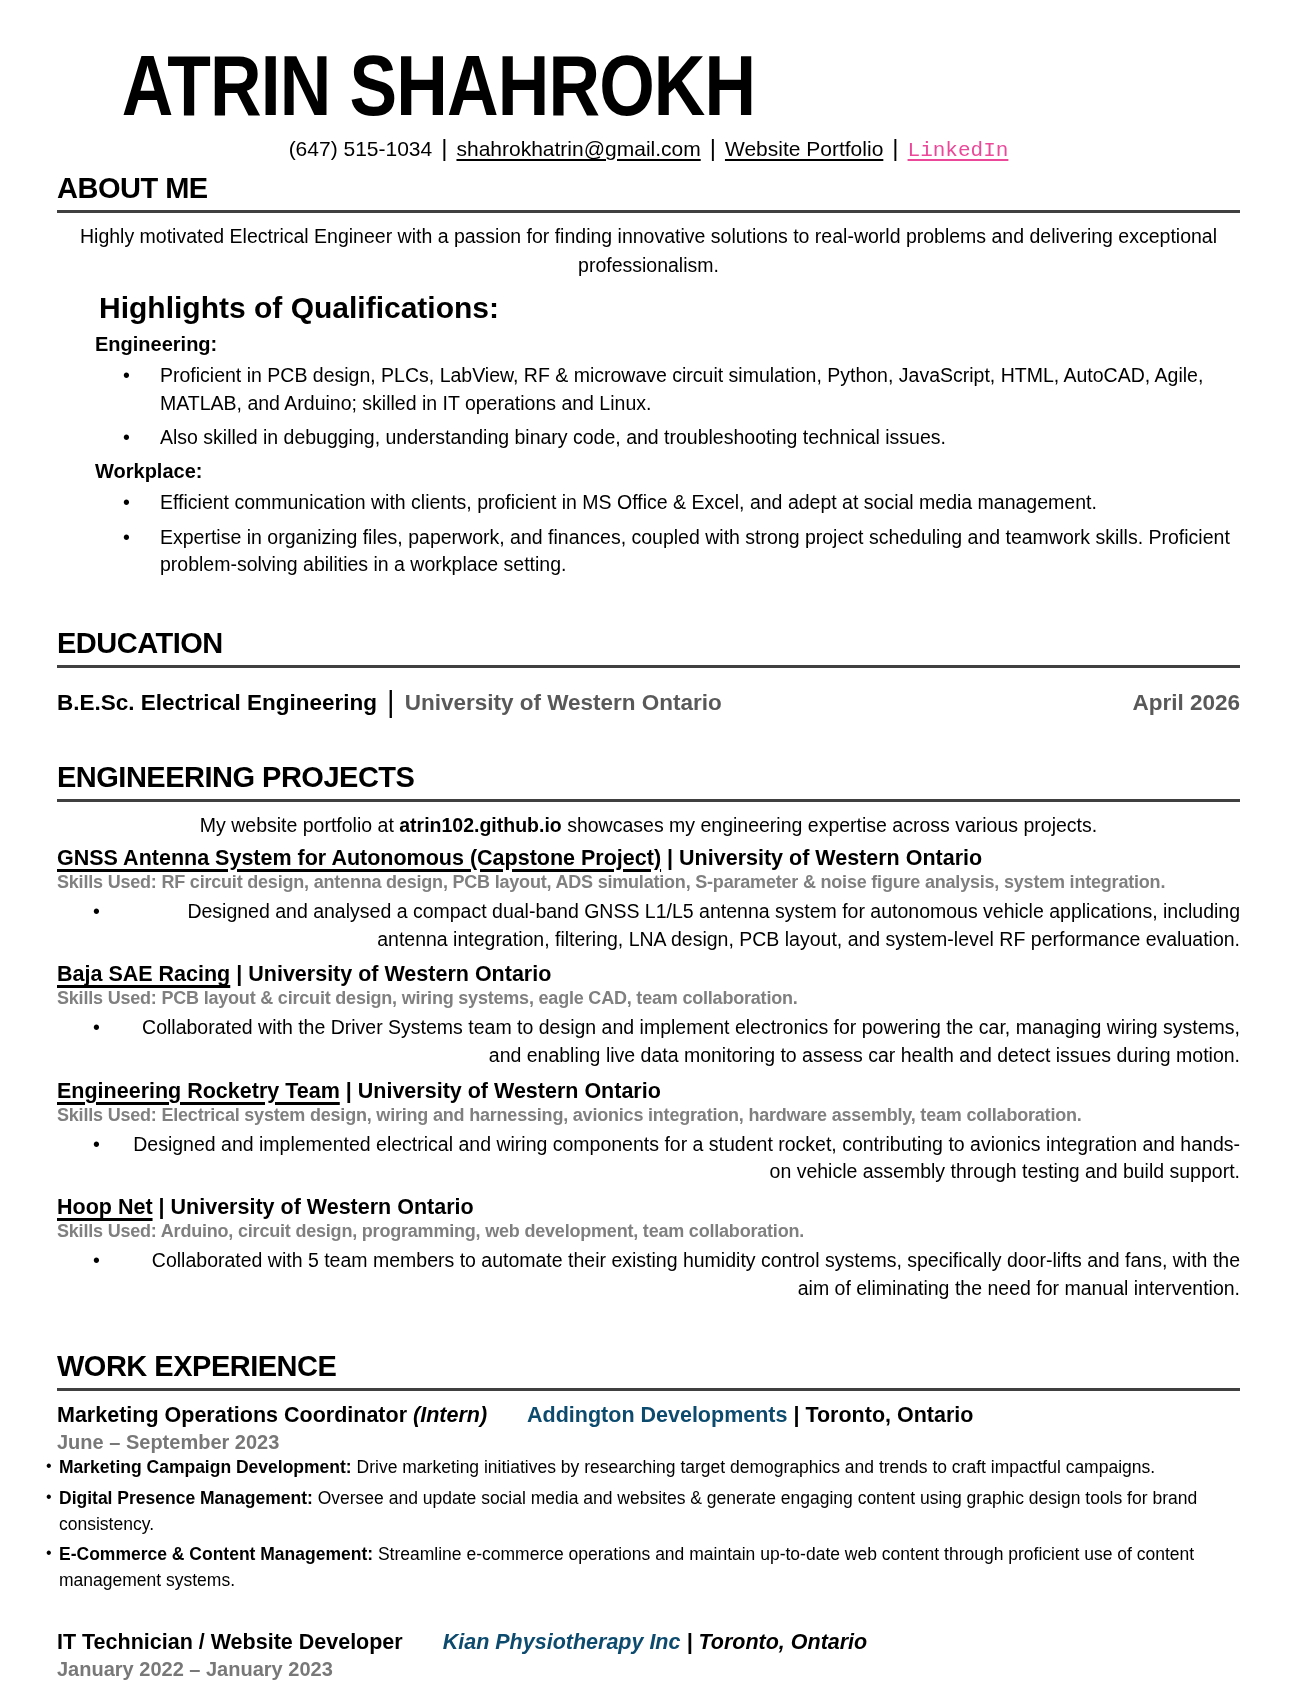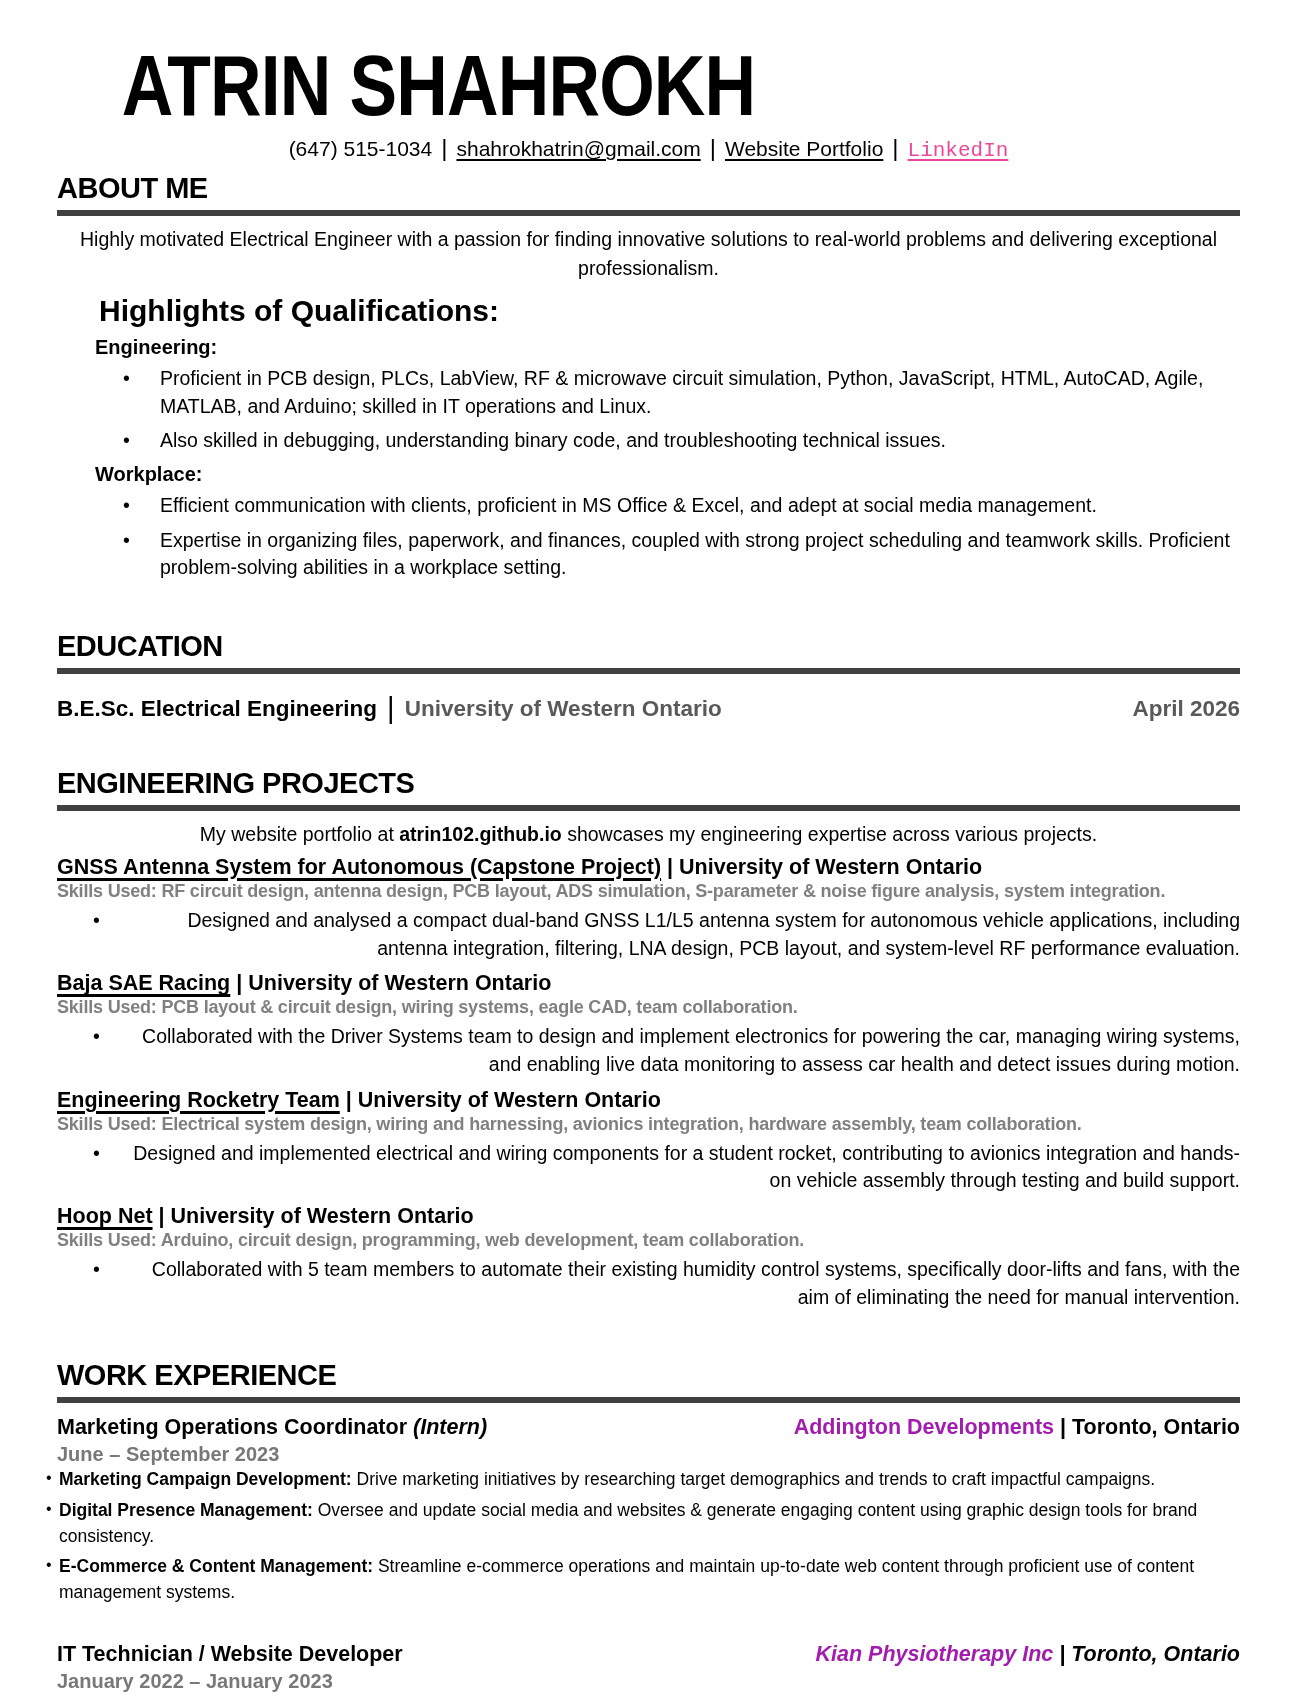--- a/index.html
+++ b/index.html
@@ -29,21 +29,21 @@
   }
   .contact .sep { padding: 0 9px; font-size: 24px; font-weight: 300; }
   .contact a, .contact .linklike {
     color: #000; text-decoration: underline; text-underline-offset: 3px; cursor: pointer;
   }
   .contact .linkedin { color: #ec4899; text-decoration: underline; text-underline-offset: 3px; cursor: pointer; font-family: Liberation Mono, monospace; }
 
   
   .section-title {
     font-size: 29px; font-weight: bold;
-    border-bottom: 6px solid #404040;
+    border-bottom: 3px solid #404040;
     padding-bottom: 5px;
     letter-spacing: -0.5px;
   }
   .s-about    { margin-top: 10px; }
   .s-edu      { margin-top: 48px; }
   .s-projects { margin-top: 44px; }
   .s-work     { margin-top: 48px; }
 
   
   .summary {
@@ -98,26 +98,26 @@
   }
   ul.proj-list li::before {
     content: "\2022";
     position: absolute; left: 36px; top: 0;
   }
 
   
   .job { margin-top: 12px; }
   .job + .job { margin-top: 36px; }
   .job-head {
-    display: flex; justify-content: space-between; align-items: baseline;
+    display: flex; align-items: baseline;
     font-size: 21.5px; font-weight: bold;
   }
   .job-role .note { font-style: italic; margin-left: 6px; }
   .job-org { white-space: nowrap; }
-  .job-org .co { color: #a21caf; }
+  .job-org .co { color: #0c4a6e; margin-left: 40px; }
   .job-org.italic { font-style: italic; }
   .job-dates { font-size: 20px; font-weight: bold; color: #787878; margin-top: 3px; }
   ul.job-list { list-style: none; margin-left: 2px; }
   ul.job-list li {
     position: relative;
     font-size: 17.5px; line-height: 1.5;
     margin-bottom: 4px;
   }
   ul.job-list li::before {
     content: "\2022";

